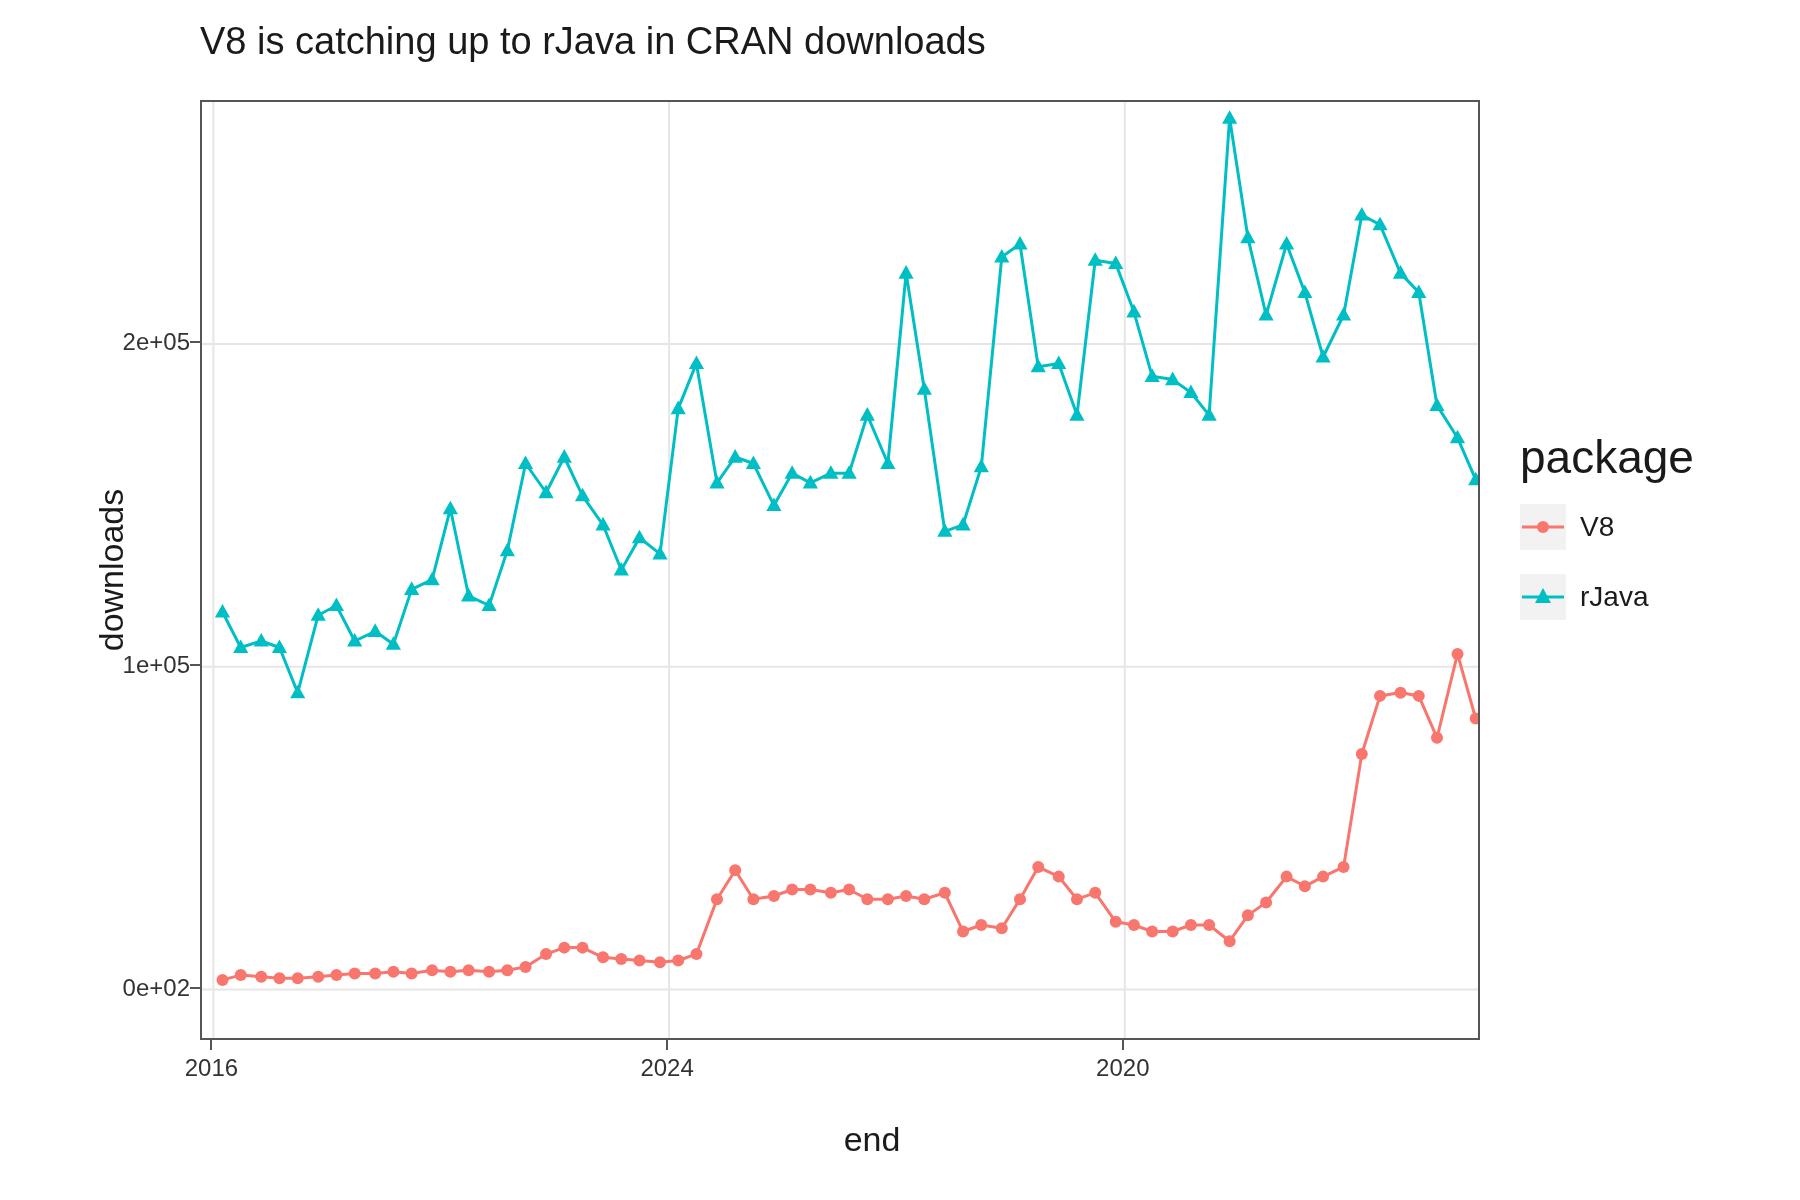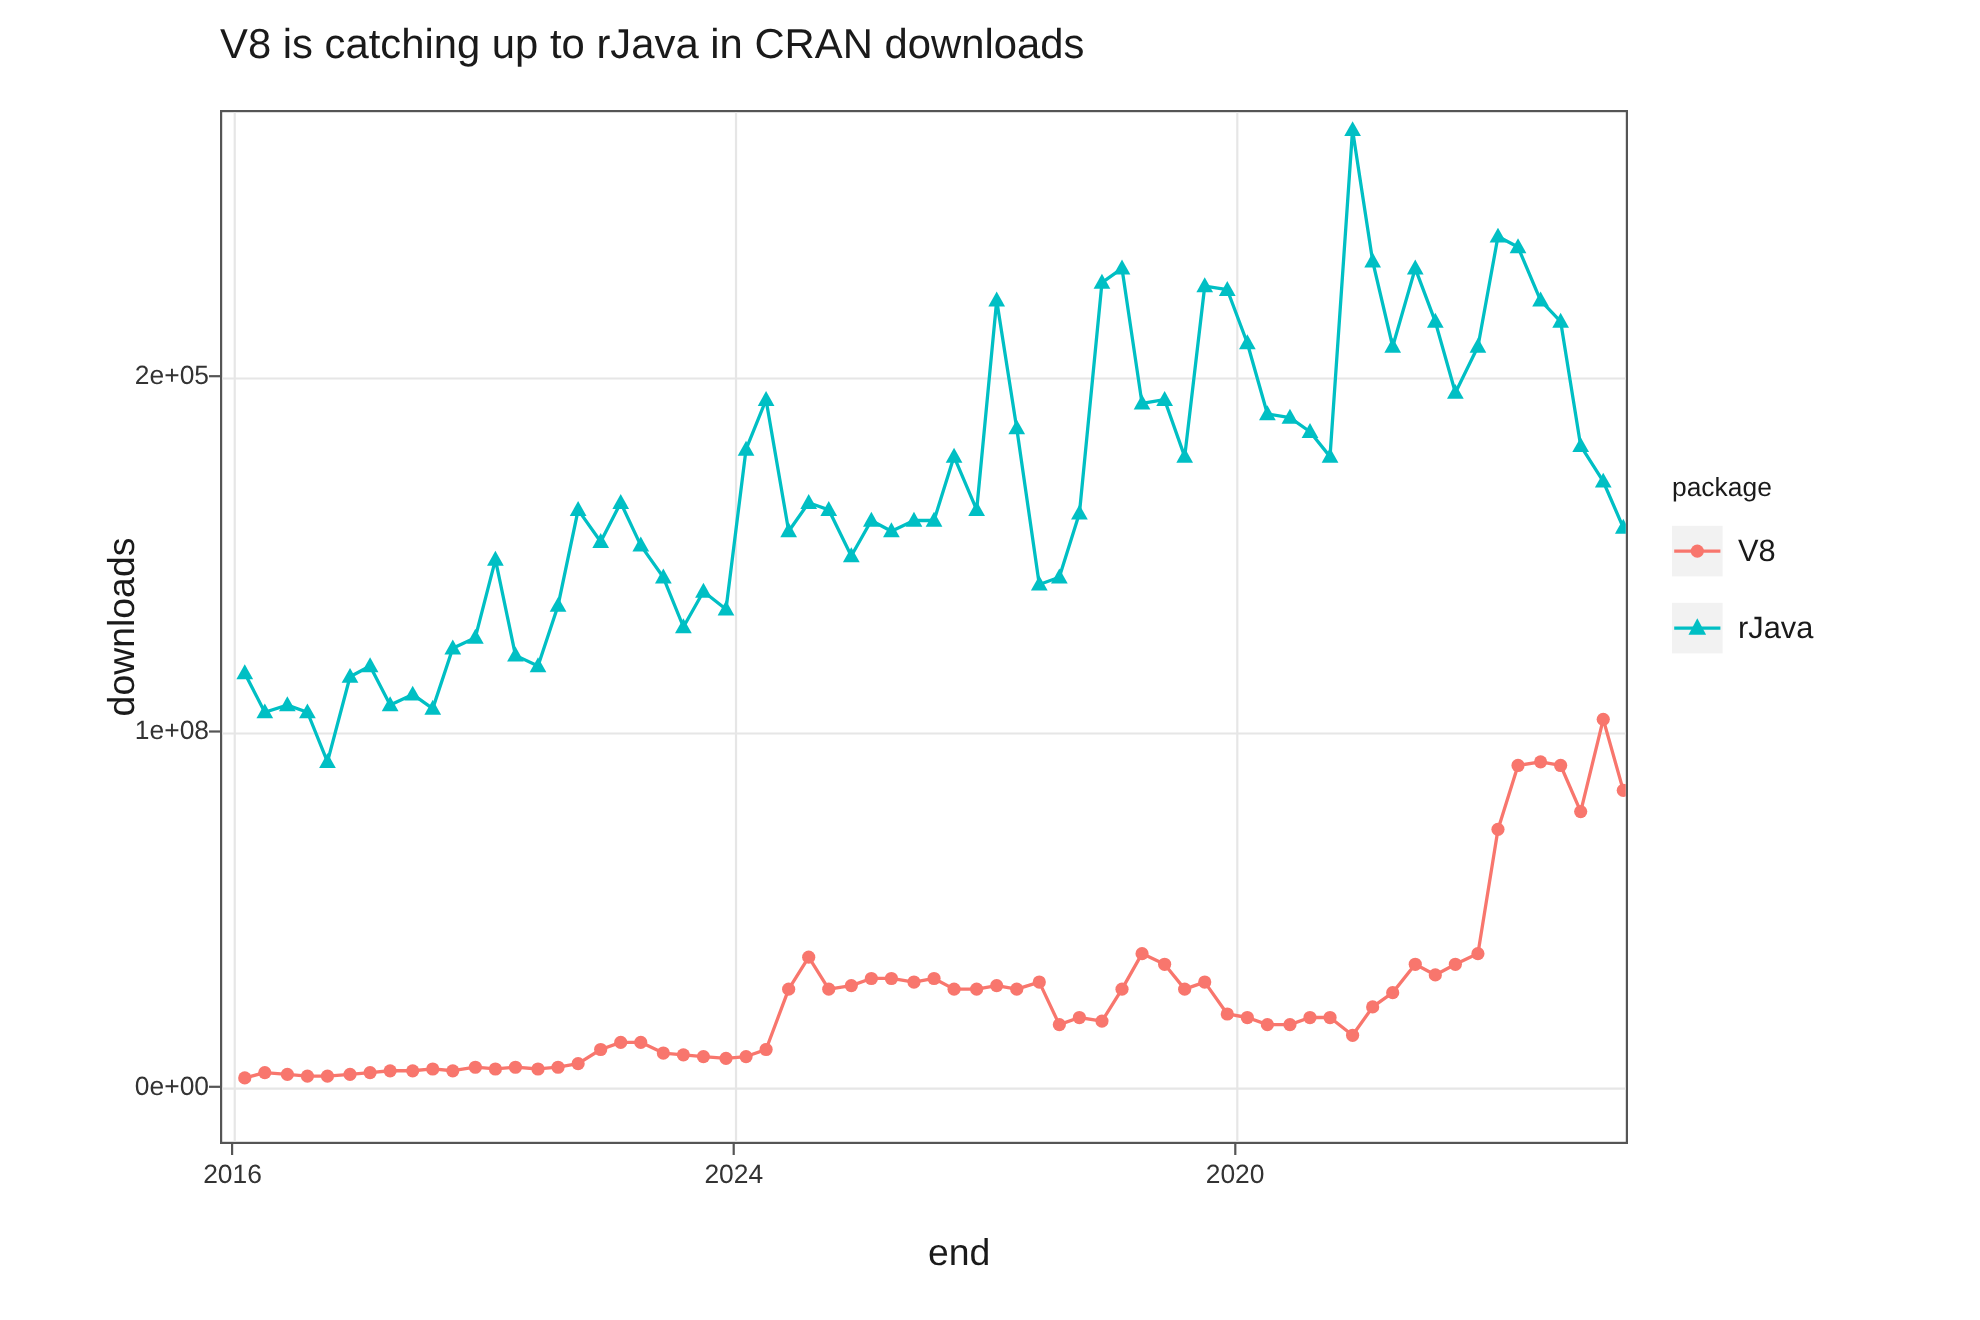--- a/index.html
+++ b/index.html
@@ -65,21 +65,21 @@
     top: 1120px;
     transform: translateX(-50%);
     margin-left: 32px;
   }
   .legend {
     position: absolute;
     left: 1520px;
     top: 430px;
   }
   .legend-title {
-    font-size: 24px;
+    font-size: 46px;
     margin-bottom: 20px;
   }
   .legend-item {
     display: flex;
     align-items: center;
     gap: 14px;
     margin-bottom: 24px;
   }
   .legend-swatch {
     width: 46px;
@@ -250,23 +250,23 @@
           <circle cx="1216.757142857144" cy="593.8758620689655" r="6" fill="#F8766D" class="pt-circle"></circle>
           <circle cx="1234.985714285699" cy="635.8344827586207" r="6" fill="#F8766D" class="pt-circle"></circle>
           <circle cx="1255.4928571428754" cy="551.9172413793103" r="6" fill="#F8766D" class="pt-circle"></circle>
           <path d="M 1255.5 551.9 L 1273.7 616.5" class="series-line" stroke="#F8766D"></path>
           <circle cx="1273.7214285714306" cy="616.4689655172414" r="6" fill="#F8766D"></circle>
         </g>
     </svg>
   </div>
 
   <div id="y-ticks">
-      <div class="axis-tick-label y-tick" style="top: 987.586px;">0e+00</div>
+      <div class="axis-tick-label y-tick" style="top: 987.586px;">0e+02</div>
       <div class="tick-mark-y" style="top: 987.586px;"></div>
-      <div class="axis-tick-label y-tick" style="top: 664.828px;">1e+08</div>
+      <div class="axis-tick-label y-tick" style="top: 664.828px;">1e+05</div>
       <div class="tick-mark-y" style="top: 664.828px;"></div>
       <div class="axis-tick-label y-tick" style="top: 342.069px;">2e+05</div>
       <div class="tick-mark-y" style="top: 342.069px;"></div>
     </div>
   <div id="x-ticks">
       <div class="axis-tick-label x-tick" style="left: 211.393px; top: 1054px;">2016</div>
       <div class="tick-mark-x" style="left: 211.393px;"></div>
       <div class="axis-tick-label x-tick" style="left: 667.107px; top: 1054px;">2024</div>
       <div class="tick-mark-x" style="left: 667.107px;"></div>
       <div class="axis-tick-label x-tick" style="left: 1122.82px; top: 1054px;">2020</div>

